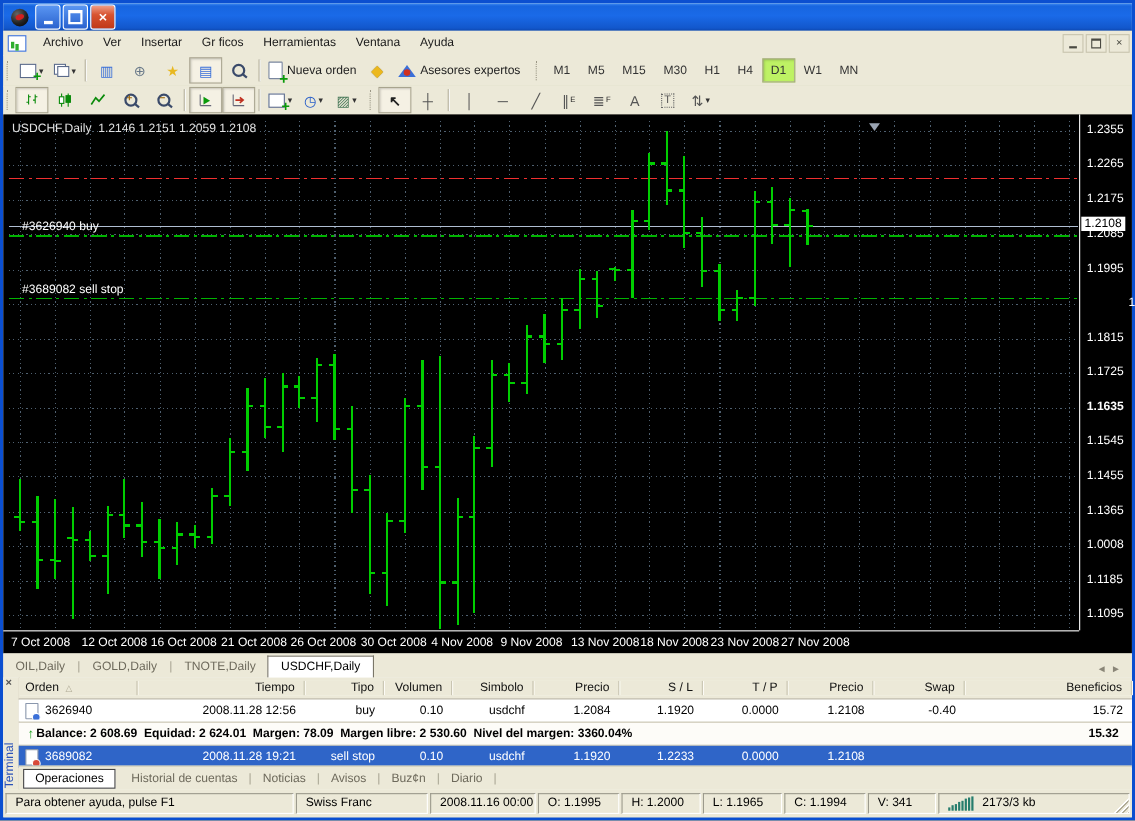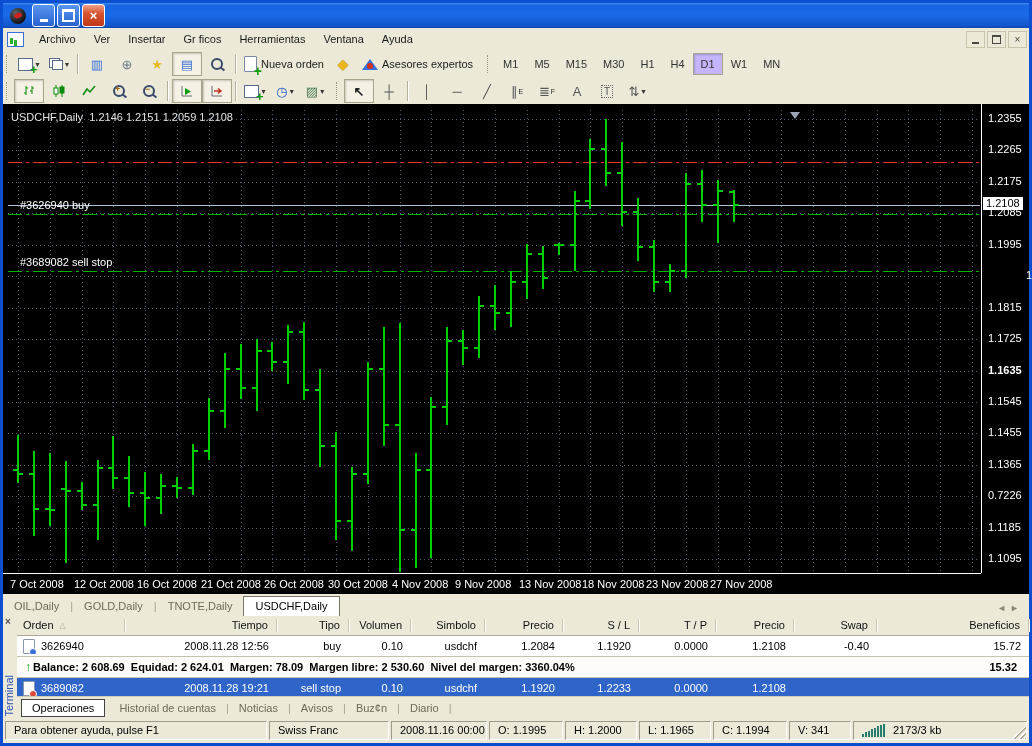--- a/index.html
+++ b/index.html
@@ -45,21 +45,21 @@
   .mag{width:8px;height:8px;border:2px solid #3a4a6a;border-radius:50%;position:relative;display:inline-block;}
   .mag::after{content:"";position:absolute;width:5px;height:2px;background:#3a4a6a;right:-4px;bottom:-2px;transform:rotate(40deg);}
   .mag .mz{position:absolute;left:0px;top:-3px;font-size:9px;font-weight:bold;color:#a06a10;}
   .doc-sm{width:11px;height:14px;background:#fff;border:1px solid #7a87a0;border-radius:1px;position:relative;}
   .doc-sm .plus{position:absolute;right:-6px;bottom:-6px;color:#0a9a0a;font-weight:bold;font-size:14px;line-height:11px;}
   .diamond{color:#ecb81e;font-size:14px;text-shadow:0 0 1px #8a6a00;}
   .hat{width:0;height:0;border-left:8px solid transparent;border-right:8px solid transparent;border-bottom:11px solid #3a6fd8;position:relative;}
   .hat::after{content:"";position:absolute;left:-3px;top:4px;width:6px;height:6px;border-radius:50%;background:#d03020;}
   .tlabel2{margin-left:4px;white-space:nowrap;}
   .tfbtn{height:20px;padding:0 7px;display:flex;align-items:center;border:1px solid transparent;color:#333;}
-  .tfbtn.pressed{background:#c4b5fd;border:1px solid #a8a48e;box-shadow:inset 1px 1px 2px rgba(0,0,0,.18);}
+  .tfbtn.pressed{background:#bef264;border:1px solid #a8a48e;box-shadow:inset 1px 1px 2px rgba(0,0,0,.18);}
   .chart-ic{display:block;}
   .subletter{font-size:7px;vertical-align:sub;margin-left:1px;}
   .boxT{border:1px dotted #666;padding:0 2px;font-size:10px;}
 
   
   .chart{top:101px;height:490px;background:#000;}
   .chart svg.main{position:absolute;left:5px;top:6px;}
   .chart-info{position:absolute;left:8px;top:7px;color:#e2e2e2;white-space:pre;font-size:11px;}
   .paxis{position:absolute;left:978px;top:0;width:48px;height:469px;border-left:1px solid #fff;}
   .plabel{position:absolute;left:6px;color:#fff;font-size:11px;}
@@ -510,21 +510,21 @@
         <div class="plabel" style="top: 71px;">1.2175</div>
         <div class="plabel" style="top: 102px;">1.2085</div>
         <div class="plabel" style="top: 134px;">1.1995</div>
         <div class="plabel" style="top: 165px; margin-left: 38px;">1.1905</div>
         <div class="plabel" style="top: 197px;">1.1815</div>
         <div class="plabel" style="top: 228px;">1.1725</div>
         <div class="plabel" style="top: 260px; font-weight: bold;">1.1635</div>
         <div class="plabel" style="top: 291px;">1.1545</div>
         <div class="plabel" style="top: 322px;">1.1455</div>
         <div class="plabel" style="top: 354px;">1.1365</div>
-        <div class="plabel" style="top: 385px;">0.7226</div>
+        <div class="plabel" style="top: 385px;">1.0008</div>
         <div class="plabel" style="top: 417px;">1.1185</div>
         <div class="plabel" style="top: 448px;">1.1095</div>
         <div class="ptag" style="top: 93px;">1.2108</div>
       </div>
     <div class="daxis">
         <div class="dlabel" style="left: 7px;">7 Oct 2008</div>
         <div class="dlabel" style="left: 71px;">12 Oct 2008</div>
         <div class="dlabel" style="left: 134px;">16 Oct 2008</div>
         <div class="dlabel" style="left: 198px;">21 Oct 2008</div>
         <div class="dlabel" style="left: 261px;">26 Oct 2008</div>

